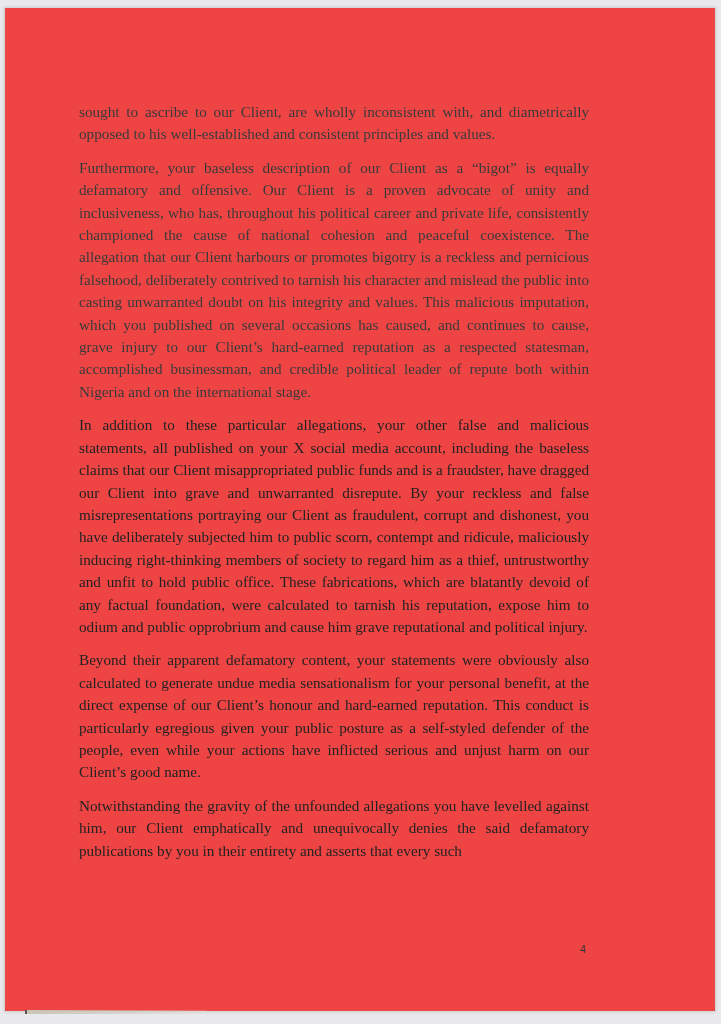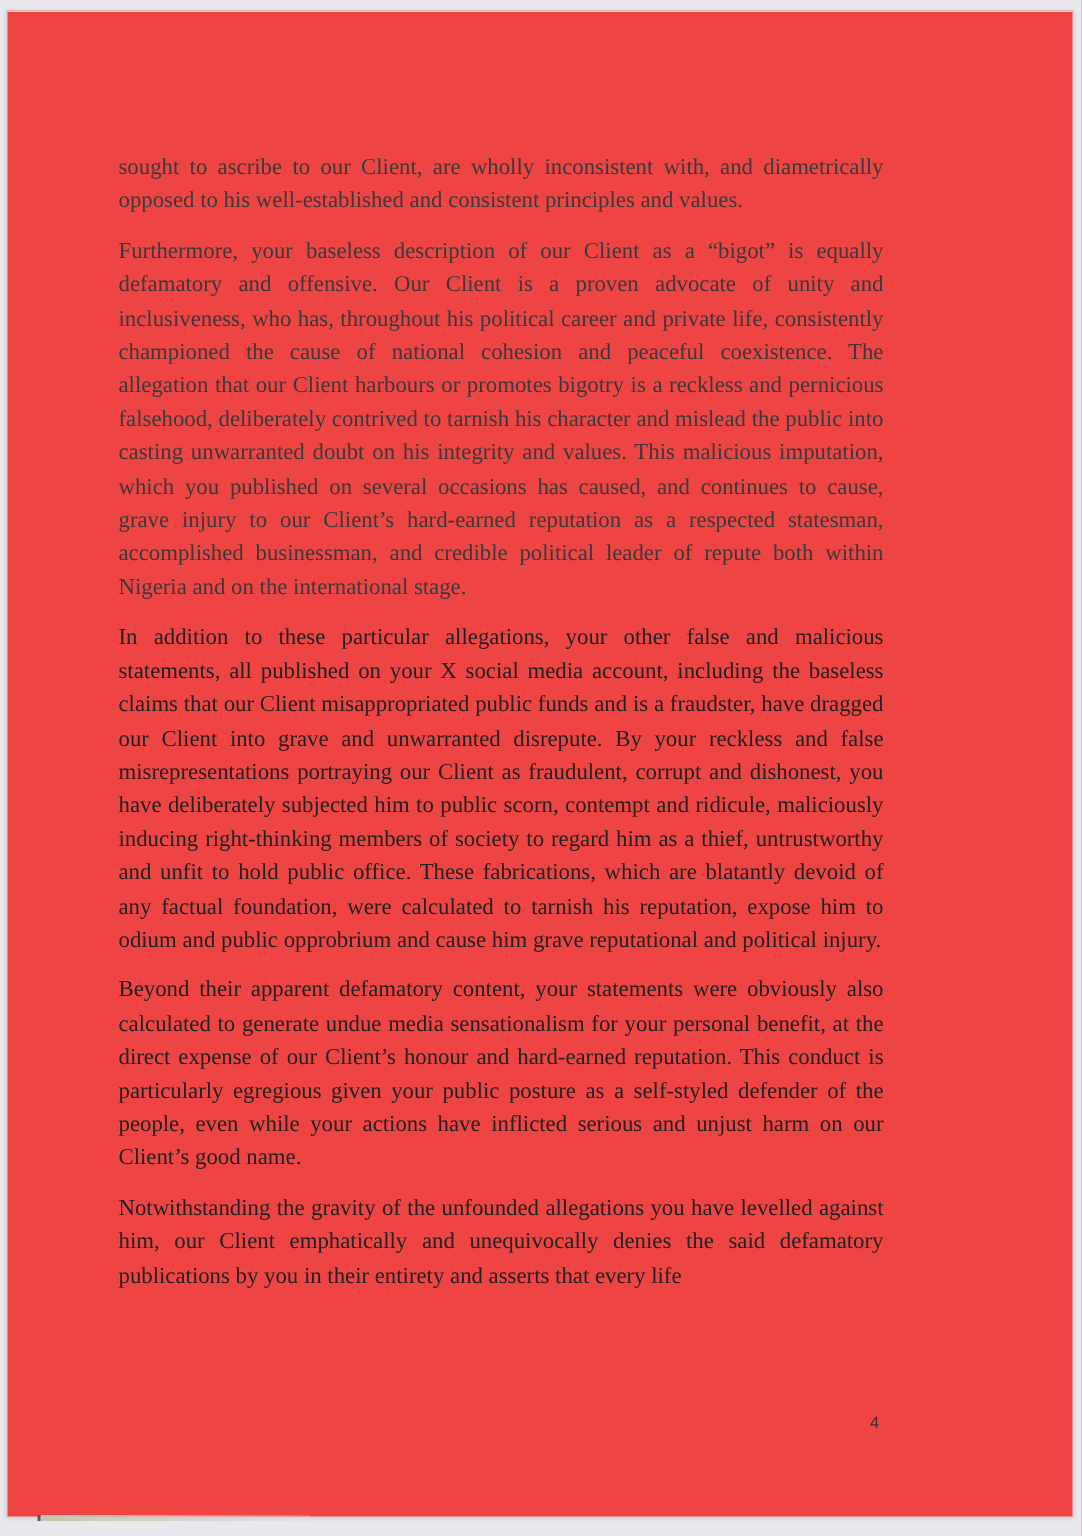--- a/index.html
+++ b/index.html
@@ -59,17 +59,17 @@
   </style>
 </head>
 <body>
 
 <div class="page">
   <div class="body-text">
     <p class="faded">sought to ascribe to our Client, are wholly inconsistent with, and diametrically opposed to his well-established and consistent principles and values.</p>
     <p class="faded">Furthermore, your baseless description of our Client as a “bigot” is equally defamatory and offensive. Our Client is a proven advocate of unity and inclusiveness, who has, throughout his political career and private life, consistently championed the cause of national cohesion and peaceful coexistence. The allegation that our Client harbours or promotes bigotry is a reckless and pernicious falsehood, deliberately contrived to tarnish his character and mislead the public into casting unwarranted doubt on his integrity and values. This malicious imputation, which you published on several occasions has caused, and continues to cause, grave injury to our Client’s hard-earned reputation as a respected statesman, accomplished businessman, and credible political leader of repute both within Nigeria and on the international stage.</p>
     <p>In addition to these particular allegations, your other false and malicious statements, all published on your X social media account, including the baseless claims that our Client misappropriated public funds and is a fraudster, have dragged our Client into grave and unwarranted disrepute. By your reckless and false misrepresentations portraying our Client as fraudulent, corrupt and dishonest, you have deliberately subjected him to public scorn, contempt and ridicule, maliciously inducing right-thinking members of society to regard him as a thief, untrustworthy and unfit to hold public office. These fabrications, which are blatantly devoid of any factual foundation, were calculated to tarnish his reputation, expose him to odium and public opprobrium and cause him grave reputational and political injury.</p>
     <p>Beyond their apparent defamatory content, your statements were obviously also calculated to generate undue media sensationalism for your personal benefit, at the direct expense of our Client’s honour and hard-earned reputation. This conduct is particularly egregious given your public posture as a self-styled defender of the people, even while your actions have inflicted serious and unjust harm on our Client’s good name.</p>
-    <p>Notwithstanding the gravity of the unfounded allegations you have levelled against him, our Client emphatically and unequivocally denies the said defamatory publications by you in their entirety and asserts that every life</p>
+    <p>Notwithstanding the gravity of the unfounded allegations you have levelled against him, our Client emphatically and unequivocally denies the said defamatory publications by you in their entirety and asserts that every such</p>
   </div>
   <div class="page-number">4</div>
   <div class="scan-artifact"></div>
 </div>
 
 </body></html>

